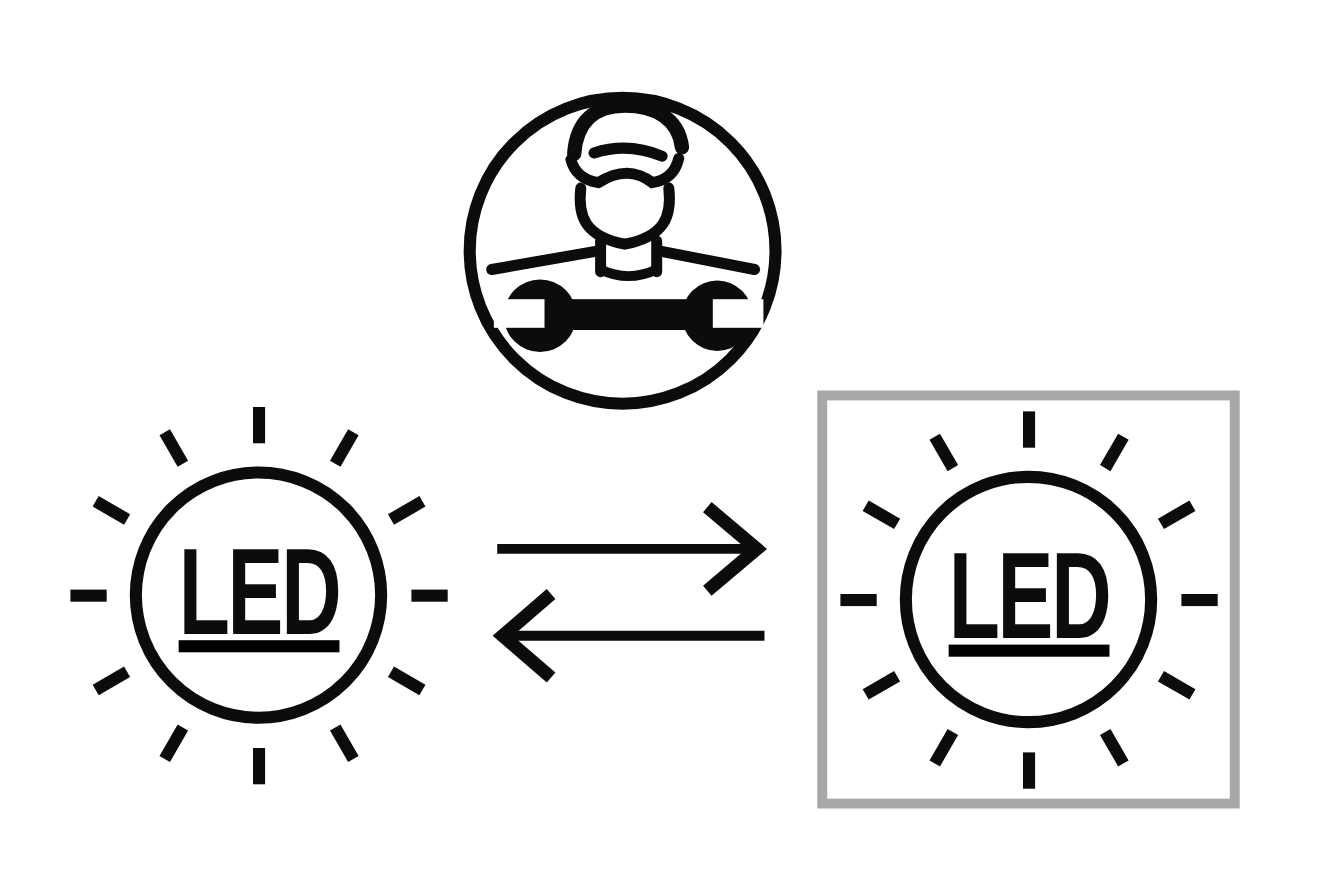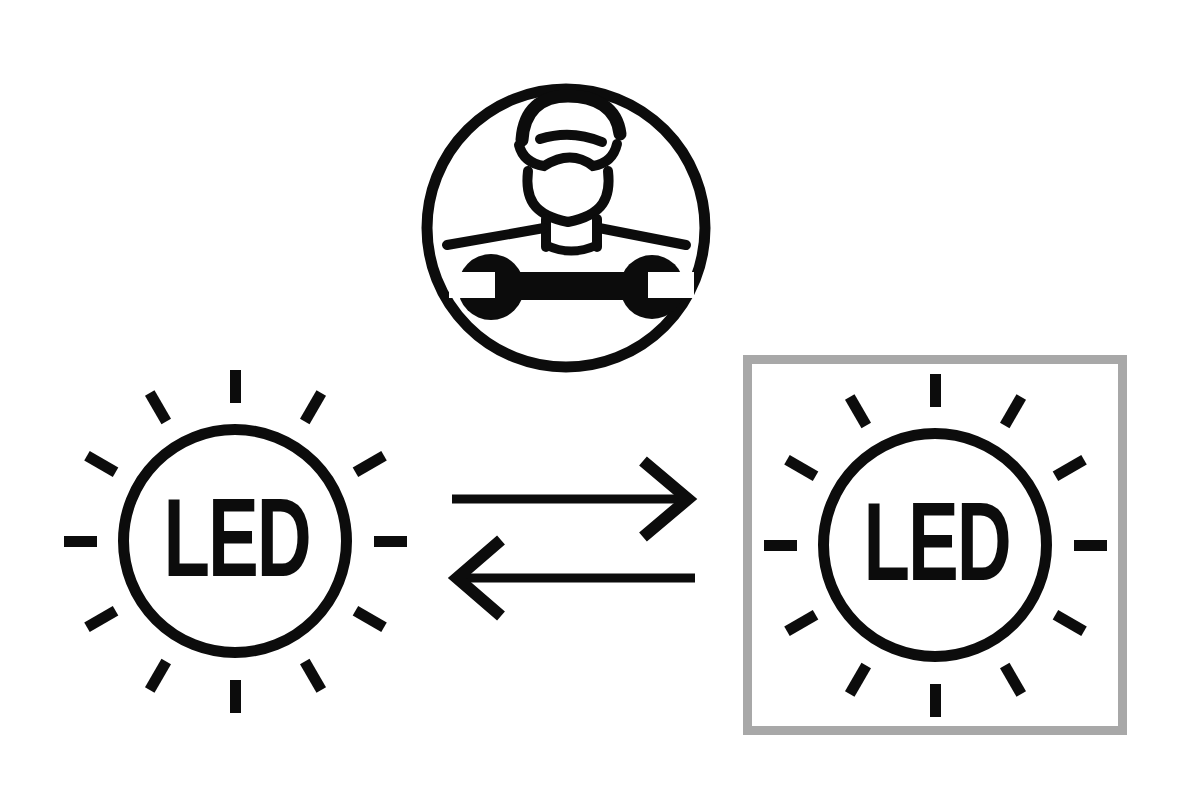--- a/index.html
+++ b/index.html
@@ -36,22 +36,23 @@
   .led-icon .ray:nth-child(9) {transform:rotate(240deg) translateY(-155px);}
   .led-icon .ray:nth-child(10){transform:rotate(270deg) translateY(-155px);}
   .led-icon .ray:nth-child(11){transform:rotate(300deg) translateY(-155px);}
   .led-icon .ray:nth-child(12){transform:rotate(330deg) translateY(-155px);}
   .led-circle{
     position:absolute;left:50%;top:50%;
     width:212px;height:212px;
     margin:-117px 0 0 -117px;
     border:11px solid var(--ink);
     border-radius:50%;
-    display:flex;align-items:center;justify-content:flex-start;
+    display:flex;align-items:center;justify-content:center;
     background:var(--background);
+    text-decoration:underline;
   }
   .led-label{
     font-size:112px;
     font-weight:bold;
     line-height:1;
     letter-spacing:-3px;
     color:var(--ink);
     transform:scaleX(0.68);
     transform-origin:center;
     padding-bottom:6px;

